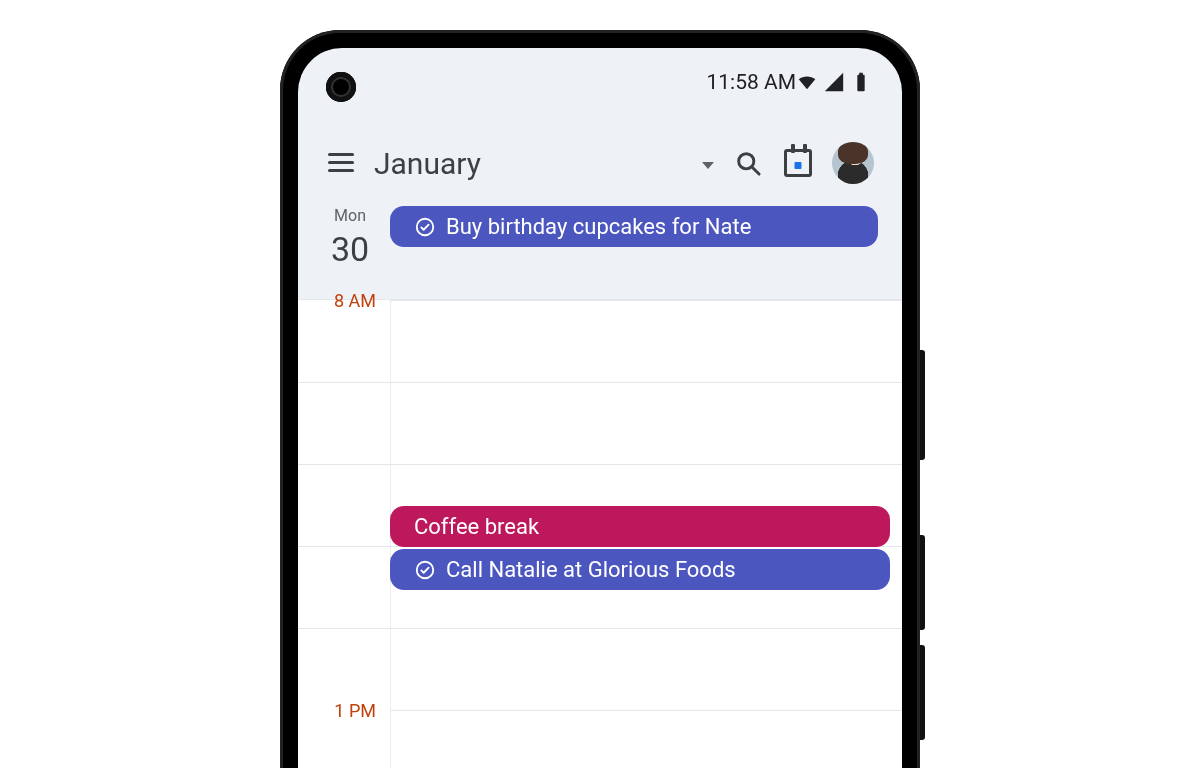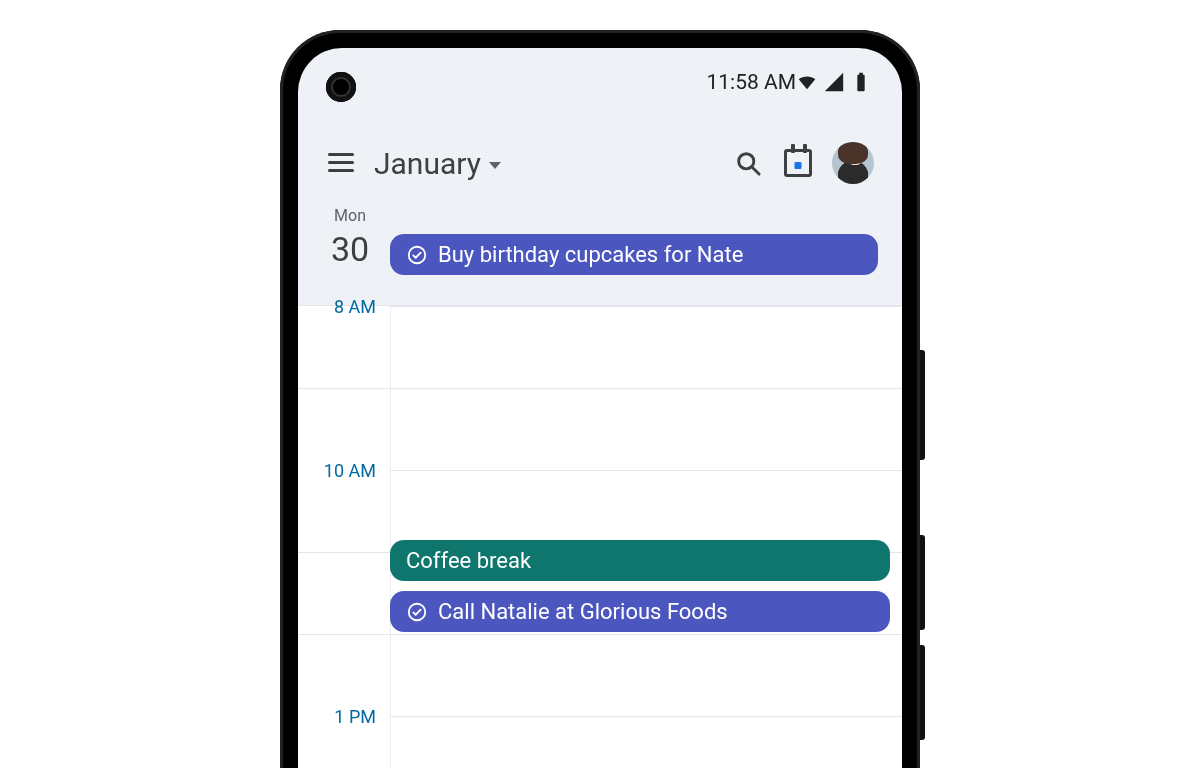--- a/index.html
+++ b/index.html
@@ -54,21 +54,21 @@
 
   .app-bar {
     display:flex; align-items:center; gap:18px;
     padding: 38px 28px 22px 28px;
   }
   .hamburger { width:30px; height:30px; position:relative; cursor:pointer; }
   .hamburger span { position:absolute; left:2px; right:2px; height:3px; background:#3c4043; border-radius:2px; }
   .hamburger span:nth-child(1){ top:5px; }
   .hamburger span:nth-child(2){ top:13px; }
   .hamburger span:nth-child(3){ top:21px; }
-  .month-btn { display:flex; align-items:center; gap:8px; color:#3c4043; font-size:30px; font-weight:400; cursor:pointer; flex:1; }
+  .month-btn { display:flex; align-items:center; gap:8px; color:#3c4043; font-size:30px; font-weight:400; cursor:pointer; flex:1;justify-content:space-between; }
   .caret { width:0;height:0;border-left:6px solid transparent;border-right:6px solid transparent;border-top:7px solid #5f6368; margin-top:4px;}
   .action { width:32px; height:32px; display:flex; align-items:center; justify-content:center; cursor:pointer; }
   .action svg { width:28px; height:28px; }
   .avatar {
     width:42px; height:42px; border-radius:50%;
     background: radial-gradient(circle at 55% 32%, #f2d6c2 0%, #f2d6c2 26%, transparent 27%),
                 radial-gradient(circle at 50% 80%, #2b2b2b 0%, #2b2b2b 38%, transparent 39%),
                 linear-gradient(#b6c4cf,#b6c4cf);
     position:relative; overflow:hidden; cursor:pointer;
   }
@@ -80,32 +80,32 @@
   .day-header {
     display:flex; padding:0 12px 30px 12px;
   }
   .day-col { width:80px; text-align:center; color:#5f6368; }
   .dow { font-size:16px; }
   .dom { font-size:34px; color:#3c4043; margin-top:4px; }
   .allday-slot { flex:1; padding-right:12px; }
 
   .pill {
     display:flex; align-items:center; gap:10px;
-    border-radius:14px; color:#fff; padding:8px 16px;
-    font-size:22px; font-weight:400; cursor:pointer;margin-top:28px;
+    border-radius:14px; color:#fff; padding:8px 24px;
+    font-size:22px; font-weight:400; cursor:pointer;
   }
   .pill.indigo { background:#4c56bf; }
-  .pill.cyan { background:#0f766e; }
+  .pill.cyan { background:#be185d; }
   .task-check { width:22px; height:22px; flex:0 0 22px; }
   .task-check svg { width:100%; height:100%; }
 
   .timeline { background:#fff; position:relative; }
   .sep { height:1px; background:#e3e6ea; }
   .hour-row { display:flex; height:82px; }
-  .hour-label { width:92px; text-align:right; padding-right:14px; color:#0369a1; font-size:18px; transform:translateY(-10px); }
+  .hour-label { width:92px; text-align:right; padding-right:14px; color:#c2410c; font-size:18px; transform:translateY(-10px); }
   .slot { flex:1; border-top:1px solid #e3e6ea; position:relative; }
   .vline { position:absolute; left:92px; top:0; bottom:0; width:1px; background:#ebedf0; }
 
   .events-layer { position:absolute; left:92px; right:12px; top:0; bottom:0; }
   .events-layer .pill { position:absolute; left:0; right:0; }
 </style>
 </head>
 <body>
 
 <div class="device-frame">
@@ -176,39 +176,38 @@
       <div class="sep"></div>
       <div class="vline"></div>
       <div class="hour-row">
           <div class="hour-label">8 AM</div>
           <div class="slot"></div>
         </div>
       <div class="hour-row">
           <div class="slot"></div>
         </div>
       <div class="hour-row">
-          <div class="hour-label">10 AM</div>
           <div class="slot"></div>
         </div>
       <div class="hour-row">
           <div class="slot"></div>
         </div>
       <div class="hour-row">
           <div class="slot"></div>
         </div>
       <div class="hour-row">
           <div class="hour-label">1 PM</div>
           <div class="slot"></div>
         </div>
 
       <div class="events-layer">
         <div class="pill cyan" style="top:207px;">
           <span>Coffee break</span>
         </div>
-        <div class="pill indigo" style="top:258px;">
+        <div class="pill indigo" style="top:250px;">
           <span class="task-check">
             <svg viewBox="0 0 24 24">
                 <circle cx="12" cy="12" r="9" fill="none" stroke="#fff" stroke-width="2"></circle>
                 <path d="M8 12.5l2.5 2.5L16 9.5" fill="none" stroke="#fff" stroke-width="2" stroke-linecap="round" stroke-linejoin="round"></path>
               </svg>
           </span>
           <span>Call Natalie at Glorious Foods</span>
         </div>
       </div>
     </div>

